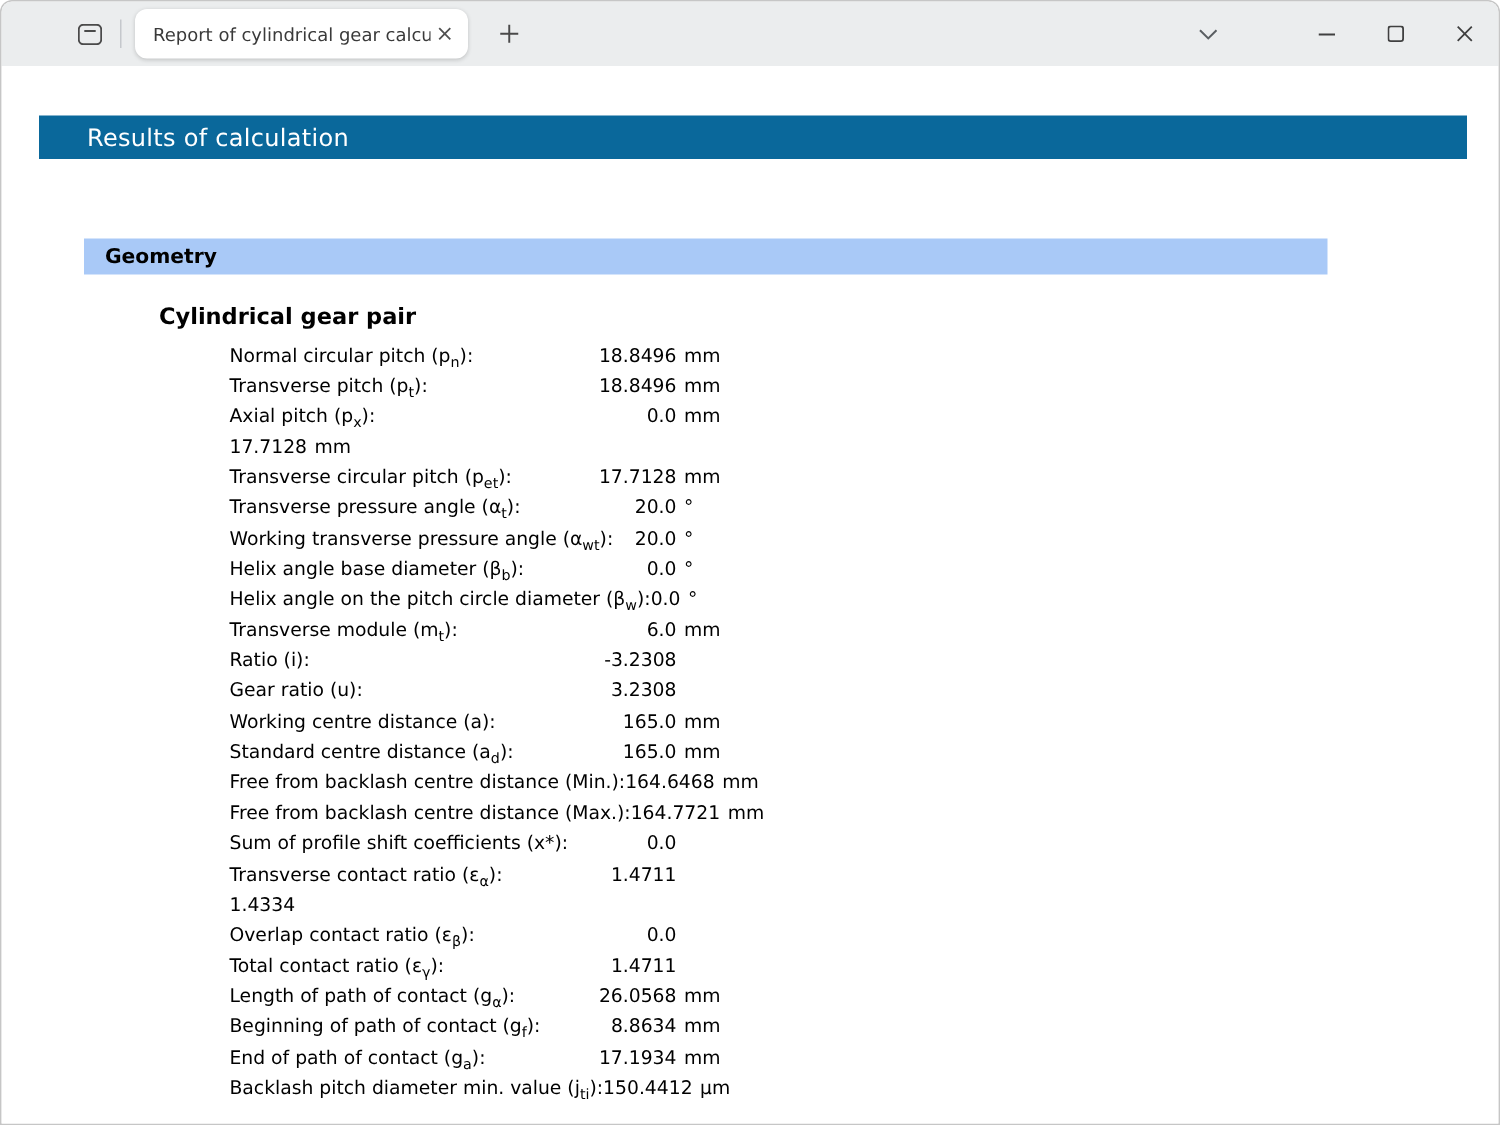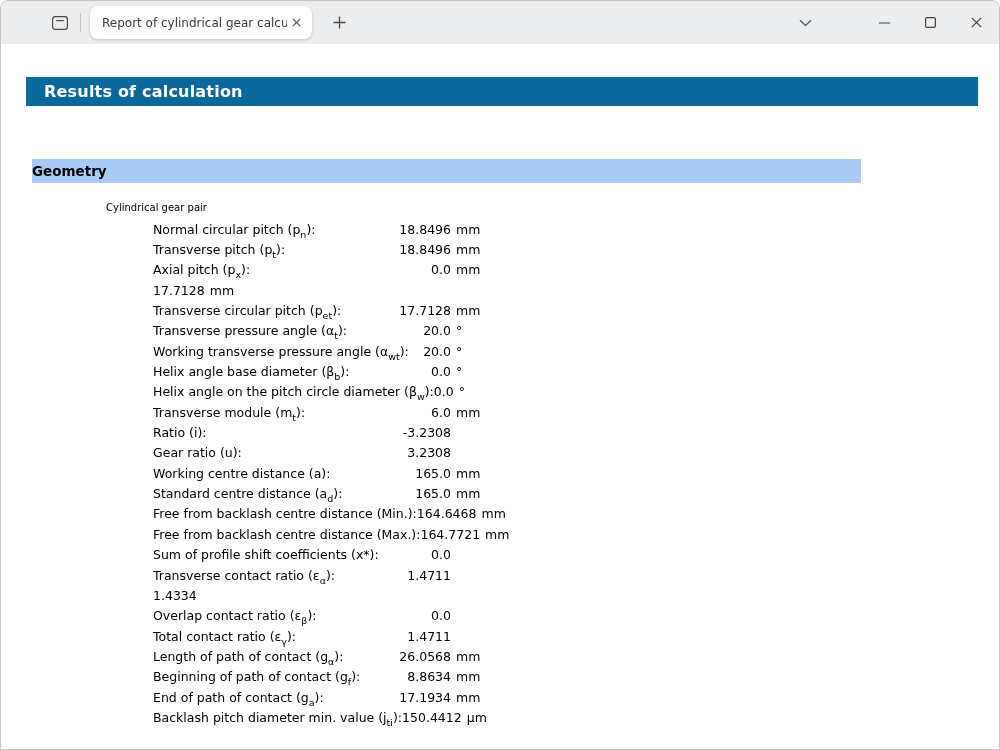--- a/index.html
+++ b/index.html
@@ -44,31 +44,31 @@
   .new-tab{margin-left:13px;width:28px;height:28px;border-radius:6px;}
   .chrome-spacer{flex:1;}
   .tab-list-btn{width:28px;height:28px;border-radius:6px;margin-right:42px;}
   .win-btn{width:46px;height:43px;}
   svg{display:block;}
   
   .page{height:706px;background:#fff;overflow:hidden;}
   .report-title-bar{
     margin:33px 23px 0 25px;width:952px;height:29px;
     background:var(--header-bg);color:#ffffff;
-    font-size:16px;font-weight:bold;letter-spacing:.2px;
-    display:flex;align-items:center;padding-left:18px;
+    font-size:16px;font-weight:normal;letter-spacing:.2px;
+    display:flex;align-items:center;padding-left:32px;
   }
   .section-bar{
-    margin:53px 0 0 31px;width:829px;height:24px;
+    margin:53px 0 0 55px;width:829px;height:24px;
     background:var(--section-bg);color:#000;
     font-size:13.5px;font-weight:bold;
-    display:flex;align-items:center;
+    display:flex;align-items:center;padding-left:14px;
   }
   .subheading{
-    margin:19px 2px 0 105px;font-size:10px;font-weight:normal;color:#000;
+    margin:19px 2px 0 105px;font-size:15px;font-weight:bold;color:#000;
   }
   .rows{margin:6px 0 0 105px;width:372px;font-size:12.5px;color:#000;}
   .row{display:flex;height:20.35px;align-items:center;white-space:nowrap;margin-left:47px;}
   .row .lab{flex:1;}
   .row sub{font-size:9.5px;line-height:0;}
   .row .num{text-align:right;}
   .row .unit{width:22px;margin-left:5px;}
 </style>
 </head>
 <body>

